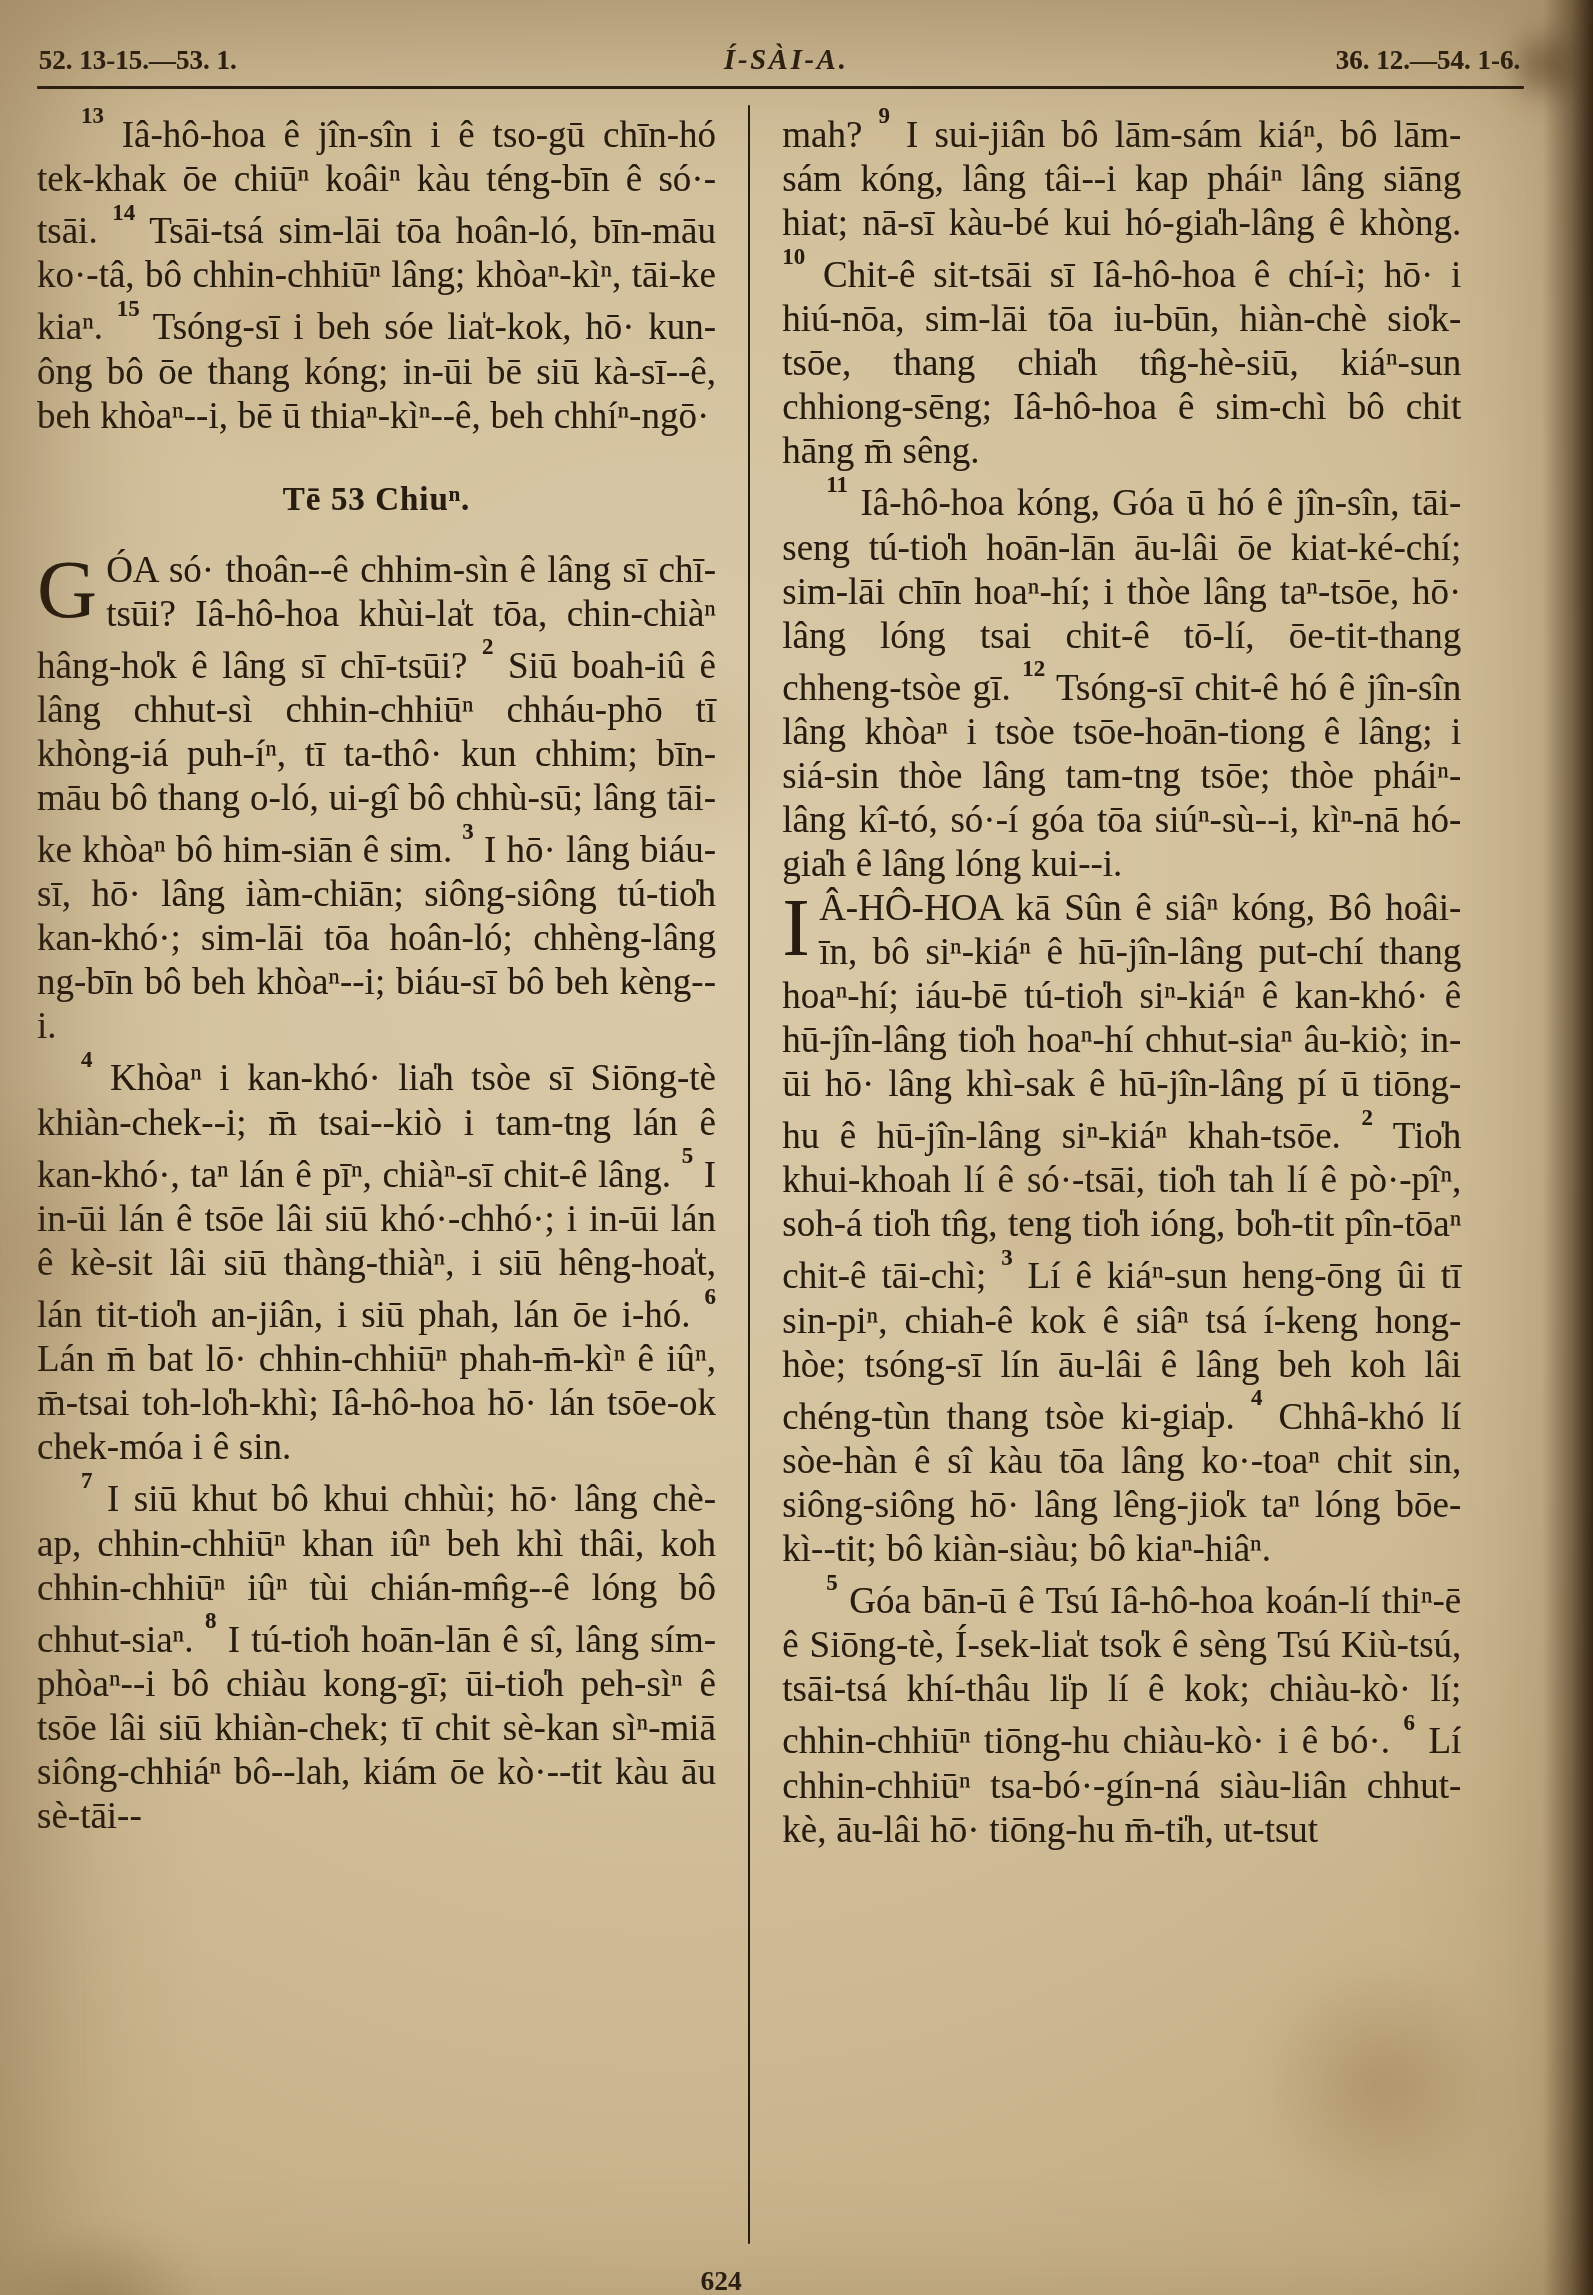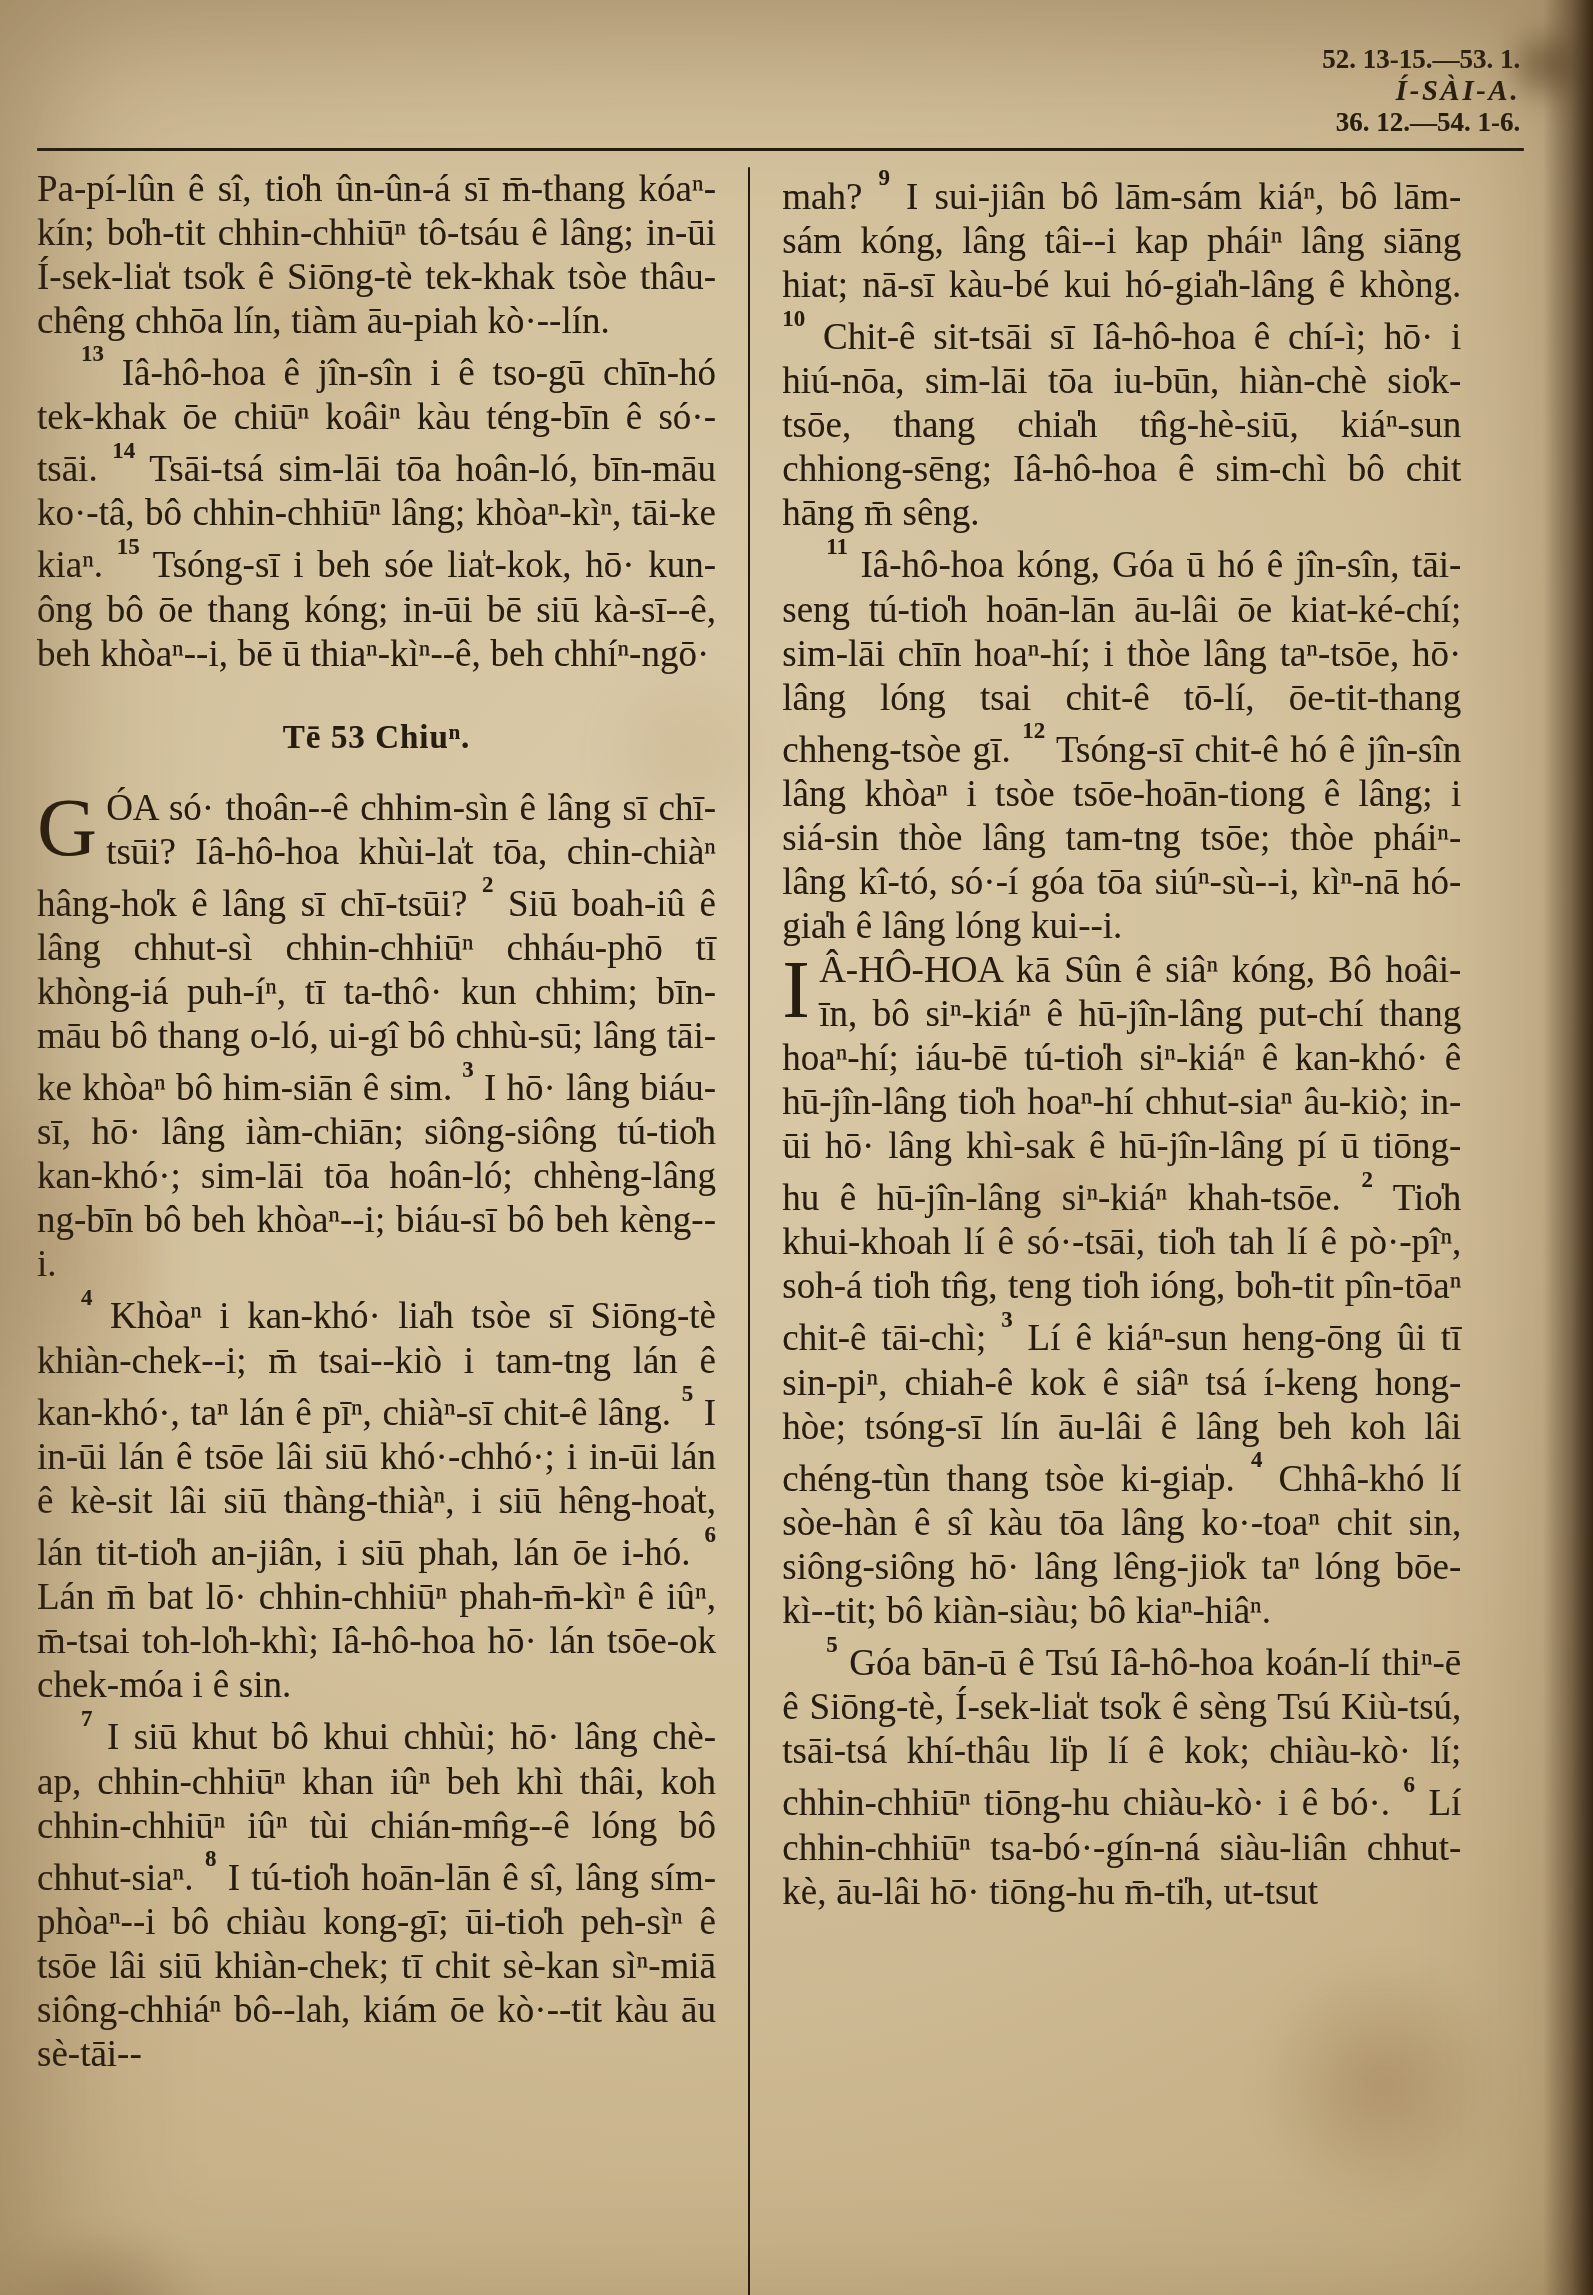--- a/index.html
+++ b/index.html
@@ -23,21 +23,20 @@
   .stain.s4{left:129px;top:211px;width:331px;height:239px;background:radial-gradient(circle,rgba(150,110,60,.14),rgba(150,110,60,0) 70%);}
   .stain.s5{left:909px;top:1111px;width:294px;height:197px;background:radial-gradient(circle,rgba(150,110,60,.16),rgba(150,110,60,0) 70%);}
   .stain.s6{left:-27.5px;bottom:-27.5px;width:257px;height:165px;background:radial-gradient(circle,rgba(90,60,30,.28),rgba(90,60,30,0) 70%);}
   .stain.s7{left:574px;top:666px;width:230px;height:174px;background:radial-gradient(circle,rgba(150,112,62,.12),rgba(150,112,62,0) 70%);}
 
   .content{position:absolute;left:37px;top:44px;width:1487px;z-index:2;}
   .header{
     display:flex;justify-content:space-between;align-items:flex-end;
     font-weight:bold;font-size:27px;padding:0 3.7px 10px 1.8px;
     text-shadow:0 0 0.5px rgba(38,28,16,.35);
-    flex-direction:column;
   }
   .header .title{font-size:28.5px;letter-spacing:2.8px;font-style:italic;}
   .rule{height:3.2px;background:#221a10;border-radius:0.9px;}
   .columns{display:flex;margin-top:15.6px;min-height:2139px;align-items:stretch;}
   .col{
     width:679px;font-size:37px;line-height:44px;text-align:justify;
     text-shadow:0 0 0.5px rgba(38,28,16,.30);
     word-spacing:0.5px;
   }
   .divider{width:2.3px;background:#241b10;margin:0 32px;border-radius:0.9px;}
@@ -66,21 +65,20 @@
   <div class="content">
     <div class="header">
       <span>52. 13-15.—53. 1.</span>
       <span class="title">Í-SÀI-A.</span>
       <span>36. 12.—54. 1-6.</span>
     </div>
     <div class="rule"></div>
 
     <div class="columns">
       <div class="col" id="col-left">
-          <p class="para">Pa-pí-lûn ê sî, tio̍h ûn-ûn-á sī m̄-thang kóaⁿ-kín; bo̍h-tit chhin-chhiūⁿ tô-tsáu ê lâng; in-ūi Í-sek-lia̍t tso̍k ê Siōng-tè tek-khak tsòe thâu-chêng chhōa lín, tiàm āu-piah kò·--lín.</p>
           <p class="para indent"><sup class="verse-num">13</sup> Iâ-hô-hoa ê jîn-sîn i ê tso-gū chīn-hó tek-khak ōe chiūⁿ koâiⁿ kàu téng-bīn ê só·-tsāi. <sup class="verse-num">14</sup> Tsāi-tsá sim-lāi tōa hoân-ló, bīn-māu ko·-tâ, bô chhin-chhiūⁿ lâng; khòaⁿ-kìⁿ, tāi-ke kiaⁿ. <sup class="verse-num">15</sup> Tsóng-sī i beh sóe lia̍t-kok, hō· kun-ông bô ōe thang kóng; in-ūi bē siū kà-sī--ê, beh khòaⁿ--i, bē ū thiaⁿ-kìⁿ--ê, beh chhíⁿ-ngō·</p>
           <div class="chapter-heading">Tē 53 Chiuⁿ.</div>
           <p class="para"><span class="dropcap">G</span>ÓA só· thoân--ê chhim-sìn ê lâng sī chī-tsūi? Iâ-hô-hoa khùi-la̍t tōa, chin-chiàⁿ hâng-ho̍k ê lâng sī chī-tsūi? <sup class="verse-num">2</sup> Siū boah-iû ê lâng chhut-sì chhin-chhiūⁿ chháu-phō tī khòng-iá puh-íⁿ, tī ta-thô· kun chhim; bīn-māu bô thang o-ló, ui-gî bô chhù-sū; lâng tāi-ke khòaⁿ bô him-siān ê sim. <sup class="verse-num">3</sup> I hō· lâng biáu-sī, hō· lâng iàm-chiān; siông-siông tú-tio̍h kan-khó·; sim-lāi tōa hoân-ló; chhèng-lâng ng-bīn bô beh khòaⁿ--i; biáu-sī bô beh kèng--i.</p>
           <p class="para indent"><sup class="verse-num">4</sup> Khòaⁿ i kan-khó· lia̍h tsòe sī Siōng-tè khiàn-chek--i; m̄ tsai--kiò i tam-tng lán ê kan-khó·, taⁿ lán ê pīⁿ, chiàⁿ-sī chit-ê lâng. <sup class="verse-num">5</sup> I in-ūi lán ê tsōe lâi siū khó·-chhó·; i in-ūi lán ê kè-sit lâi siū thàng-thiàⁿ, i siū hêng-hoa̍t, lán tit-tio̍h an-jiân, i siū phah, lán ōe i-hó. <sup class="verse-num">6</sup> Lán m̄ bat lō· chhin-chhiūⁿ phah-m̄-kìⁿ ê iûⁿ, m̄-tsai toh-lo̍h-khì; Iâ-hô-hoa hō· lán tsōe-ok chek-móa i ê sin.</p>
           <p class="para indent"><sup class="verse-num">7</sup> I siū khut bô khui chhùi; hō· lâng chè-ap, chhin-chhiūⁿ khan iûⁿ beh khì thâi, koh chhin-chhiūⁿ iûⁿ tùi chián-mn̂g--ê lóng bô chhut-siaⁿ. <sup class="verse-num">8</sup> I tú-tio̍h hoān-lān ê sî, lâng sím-phòaⁿ--i bô chiàu kong-gī; ūi-tio̍h peh-sìⁿ ê tsōe lâi siū khiàn-chek; tī chit sè-kan sìⁿ-miā siông-chhiáⁿ bô--lah, kiám ōe kò·--tit kàu āu sè-tāi--</p>
         </div>
       <div class="divider"></div>
       <div class="col" id="col-right">
           <p class="para">mah? <sup class="verse-num">9</sup> I sui-jiân bô lām-sám kiáⁿ, bô lām-sám kóng, lâng tâi--i kap pháiⁿ lâng siāng hiat; nā-sī kàu-bé kui hó-gia̍h-lâng ê khòng. <sup class="verse-num">10</sup> Chit-ê sit-tsāi sī Iâ-hô-hoa ê chí-ì; hō· i hiú-nōa, sim-lāi tōa iu-būn, hiàn-chè sio̍k-tsōe, thang chia̍h tn̂g-hè-siū, kiáⁿ-sun chhiong-sēng; Iâ-hô-hoa ê sim-chì bô chit hāng m̄ sêng.</p>
           <p class="para indent"><sup class="verse-num">11</sup> Iâ-hô-hoa kóng, Góa ū hó ê jîn-sîn, tāi-seng tú-tio̍h hoān-lān āu-lâi ōe kiat-ké-chí; sim-lāi chīn hoaⁿ-hí; i thòe lâng taⁿ-tsōe, hō· lâng lóng tsai chit-ê tō-lí, ōe-tit-thang chheng-tsòe gī. <sup class="verse-num">12</sup> Tsóng-sī chit-ê hó ê jîn-sîn lâng khòaⁿ i tsòe tsōe-hoān-tiong ê lâng; i siá-sin thòe lâng tam-tng tsōe; thòe pháiⁿ-lâng kî-tó, só·-í góa tōa siúⁿ-sù--i, kìⁿ-nā hó-gia̍h ê lâng lóng kui--i.</p>

